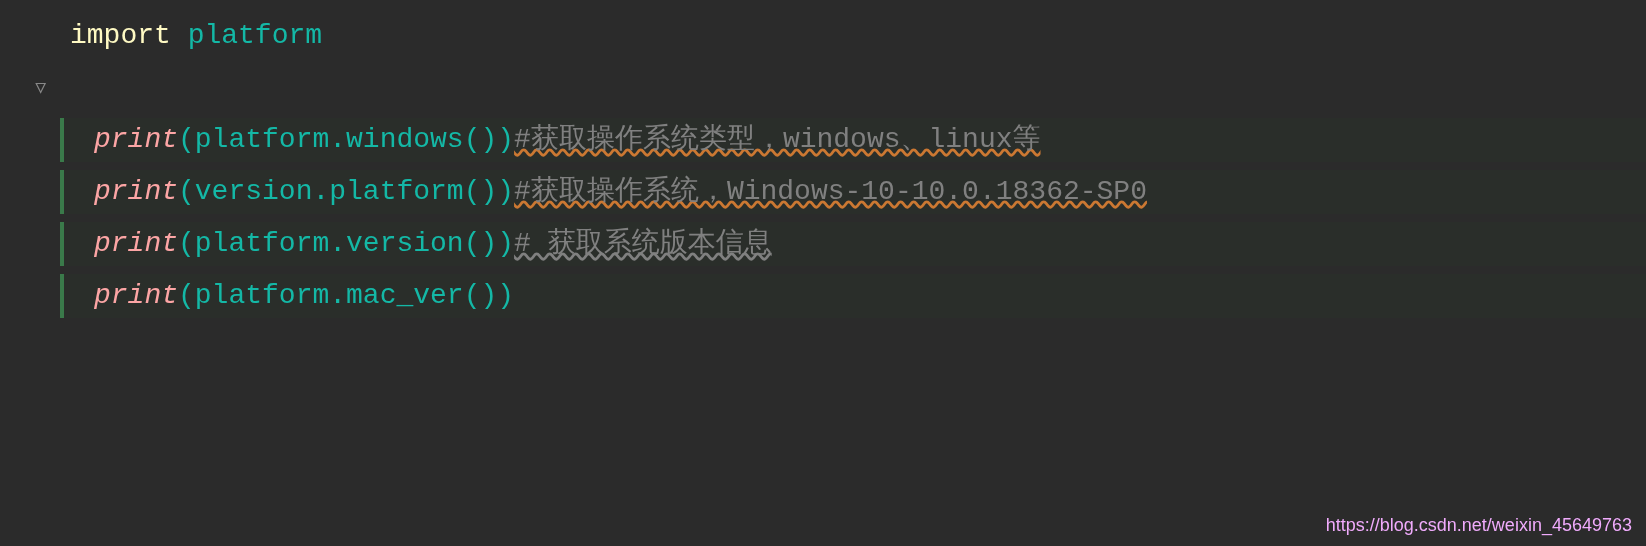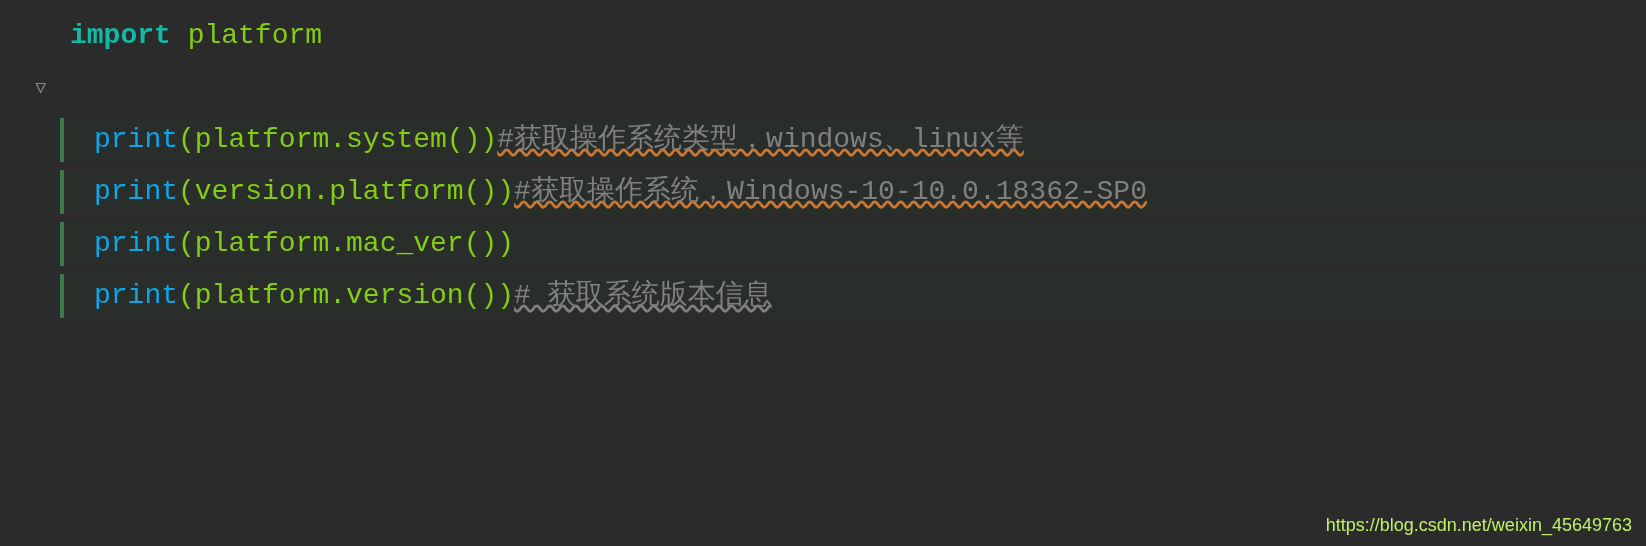--- a/index.html
+++ b/index.html
@@ -55,69 +55,69 @@
     }
 
     
     .indented {
       border-left: 4px solid #3a7a4a;
       margin-left: 0;
       background-color: rgba(40, 70, 40, 0.15);
       padding-left: 30px;
     }
 
-    .kw-import { color: #14b8a6; font-weight: bold; }
-    .kw-print  { color: #0ea5e9; }
-    .plain     { color: #84cc16; }
+    .kw-import { color: #fef9c3; font-weight: normal; }
+    .kw-print  { color: #fca5a5; font-style: italic; }
+    .plain     { color: #14b8a6; }
     .comment   { color: #808080; }
     .squiggle  { text-decoration: underline wavy #cc7832; }
     .squiggle-gray { text-decoration: underline wavy #808080; }
 
     .empty-line {
       min-height: 52px;
     }
 
     .watermark {
       position: absolute;
       bottom: 6px;
       right: 14px;
-      color: #bef264;
+      color: #f0abfc;
       font-size: 18px;
       font-family: Arial, sans-serif;
     }
   </style>
 </head>
 <body>
 
 <div class="code-container">
 
 <div class="code-line">
       <div class="gutter"></div>
       <div class="line-content"><span class="kw-import">import</span><span class="plain"> platform</span></div>
     </div>
     <div class="code-line">
       <div class="gutter">
         <span class="fold-icon">▽</span>
       </div>
     </div>
     <div class="code-line">
       <div class="gutter"></div>
-      <div class="line-content indented"><span class="kw-print">print</span><span class="plain">(platform.system())</span><span class="comment squiggle">#获取操作系统类型，windows、linux等</span></div>
+      <div class="line-content indented"><span class="kw-print">print</span><span class="plain">(platform.windows())</span><span class="comment squiggle">#获取操作系统类型，windows、linux等</span></div>
     </div>
     <div class="code-line">
       <div class="gutter"></div>
       <div class="line-content indented"><span class="kw-print">print</span><span class="plain">(version.platform())</span><span class="comment squiggle">#获取操作系统，Windows-10-10.0.18362-SP0</span></div>
     </div>
     <div class="code-line">
       <div class="gutter"></div>
-      <div class="line-content indented"><span class="kw-print">print</span><span class="plain">(platform.mac_ver())</span></div>
+      <div class="line-content indented"><span class="kw-print">print</span><span class="plain">(platform.version())</span><span class="comment squiggle-gray"># 获取系统版本信息</span></div>
     </div>
     <div class="code-line">
       <div class="gutter"></div>
-      <div class="line-content indented"><span class="kw-print">print</span><span class="plain">(platform.version())</span><span class="comment squiggle-gray"># 获取系统版本信息</span></div>
+      <div class="line-content indented"><span class="kw-print">print</span><span class="plain">(platform.mac_ver())</span></div>
     </div>
     <div class="code-line empty-line">
       <div class="gutter"></div>
       <div class="line-content"></div>
     </div>
     <div class="code-line empty-line">
       <div class="gutter"></div>
       <div class="line-content"></div>
     </div>
   </div>

